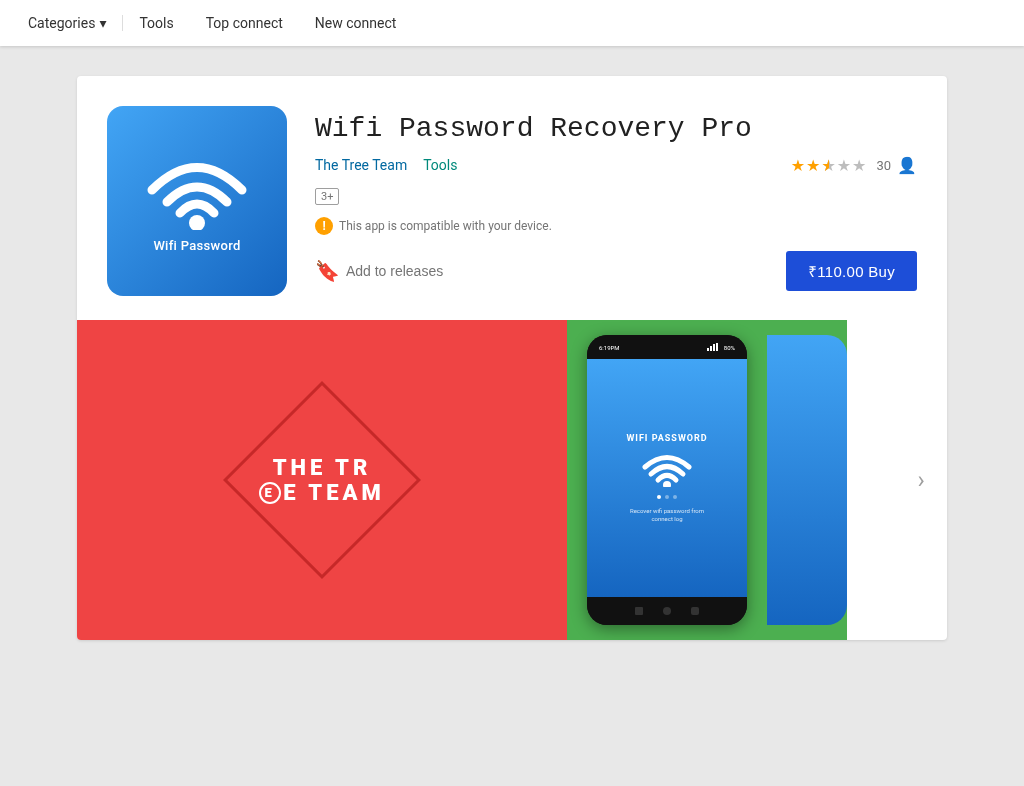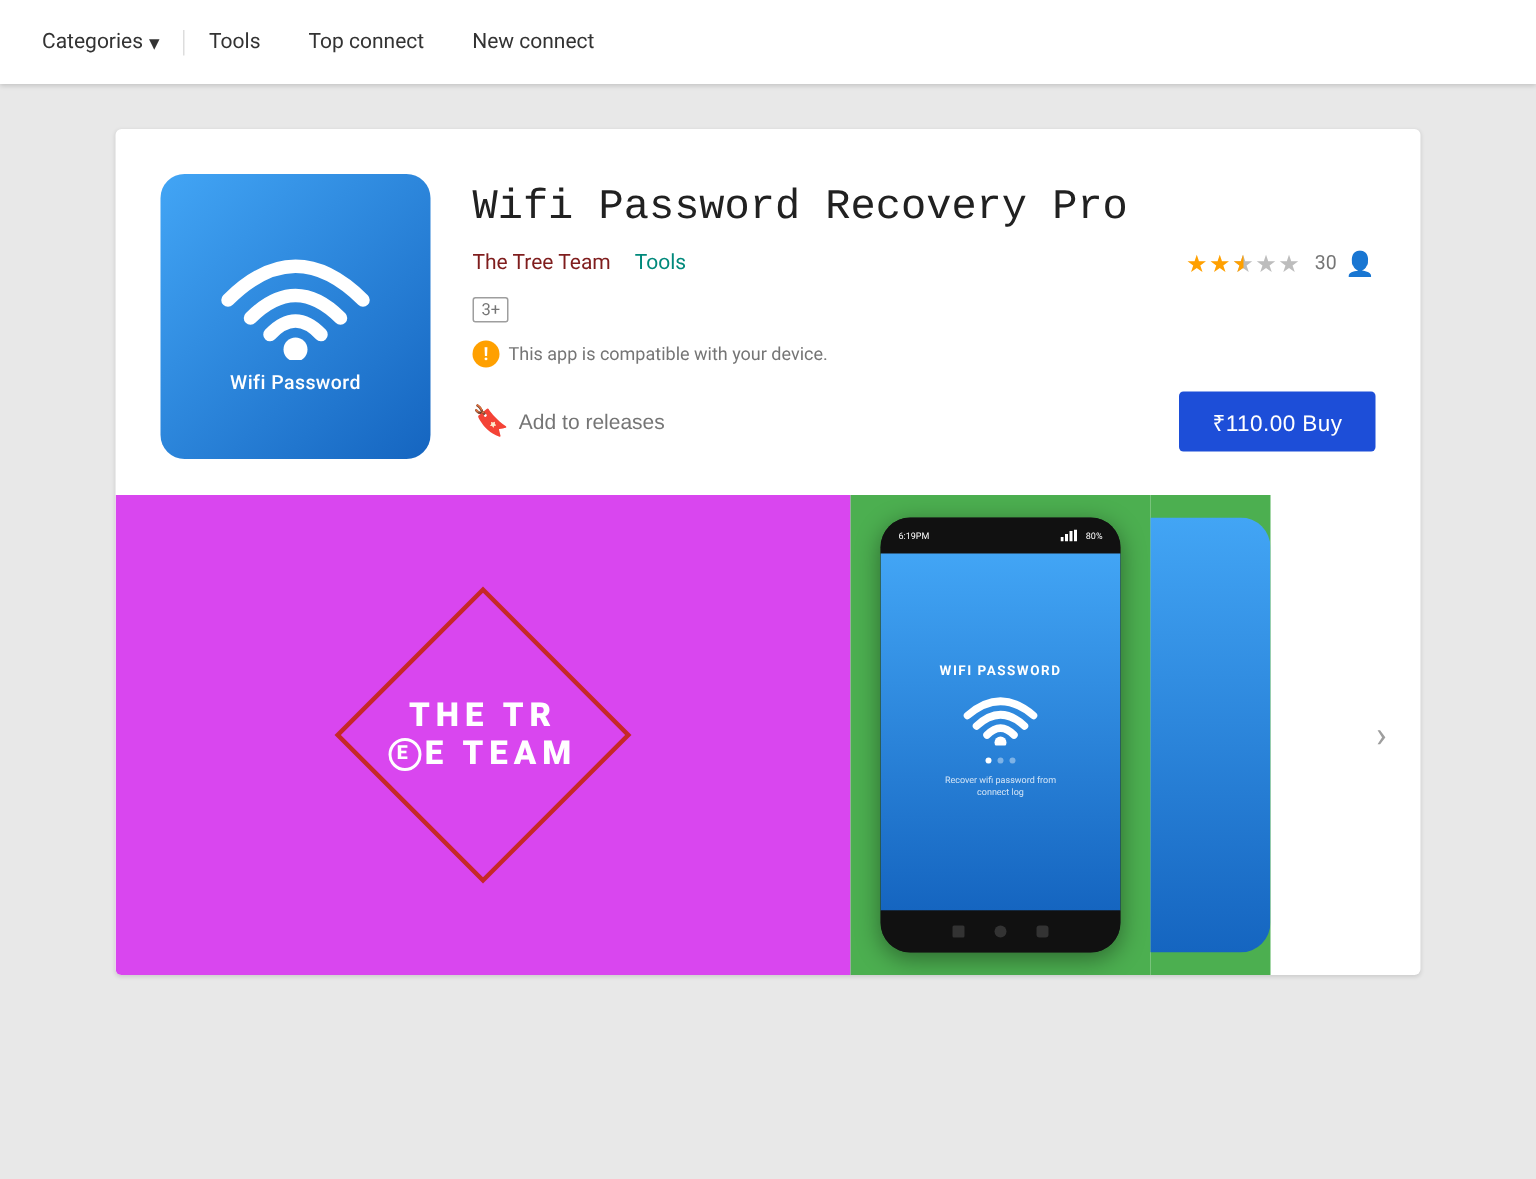--- a/index.html
+++ b/index.html
@@ -5,21 +5,21 @@
     * { box-sizing: border-box; margin: 0; padding: 0; }
     body {
       font-family: 'Roboto', Arial, sans-serif;
       background: #e8e8e8;
       min-height: 786px;
     }
 
     
     .top-nav {
       background: #fff;
-      height: 56px;
+      height: 46px;
       display: flex;
       align-items: center;
       padding: 0 20px;
       box-shadow: 0 1px 3px rgba(0,0,0,0.15);
       position: relative;
       z-index: 10;
     }
     .nav-categories {
       display: flex;
       align-items: center;
@@ -111,21 +111,21 @@
     }
 
     .app-meta-row {
       display: flex;
       align-items: center;
       gap: 16px;
       margin-bottom: 10px;
     }
 
     .app-developer {
-      color: #7f1d1d;
+      color: #0369a1;
       font-size: 14px;
       cursor: pointer;
       text-align: center;
     }
 
     .app-category {
       color: #00897b;
       font-size: 14px;
       cursor: pointer;
     }
@@ -237,21 +237,21 @@
       margin: 0 -30px;
       display: flex;
       position: relative;
       overflow: hidden;
       height: 320px;
     }
 
     .screenshot-1 {
       width: 490px;
       height: 320px;
-      background: #d946ef;
+      background: #ef4444;
       flex-shrink: 0;
       display: flex;
       align-items: center;
       justify-content: center;
       position: relative;
     }
 
     .diamond-container {
       position: relative;
       display: flex;

